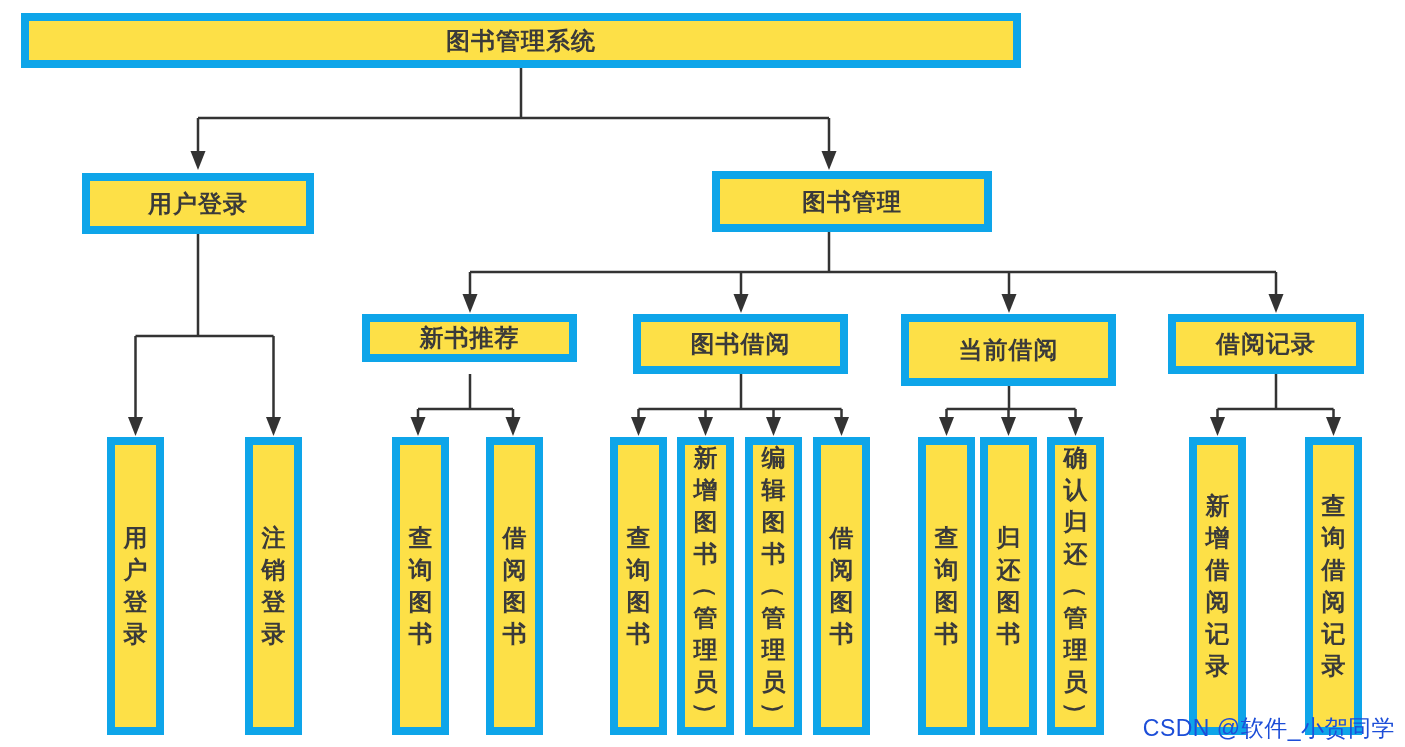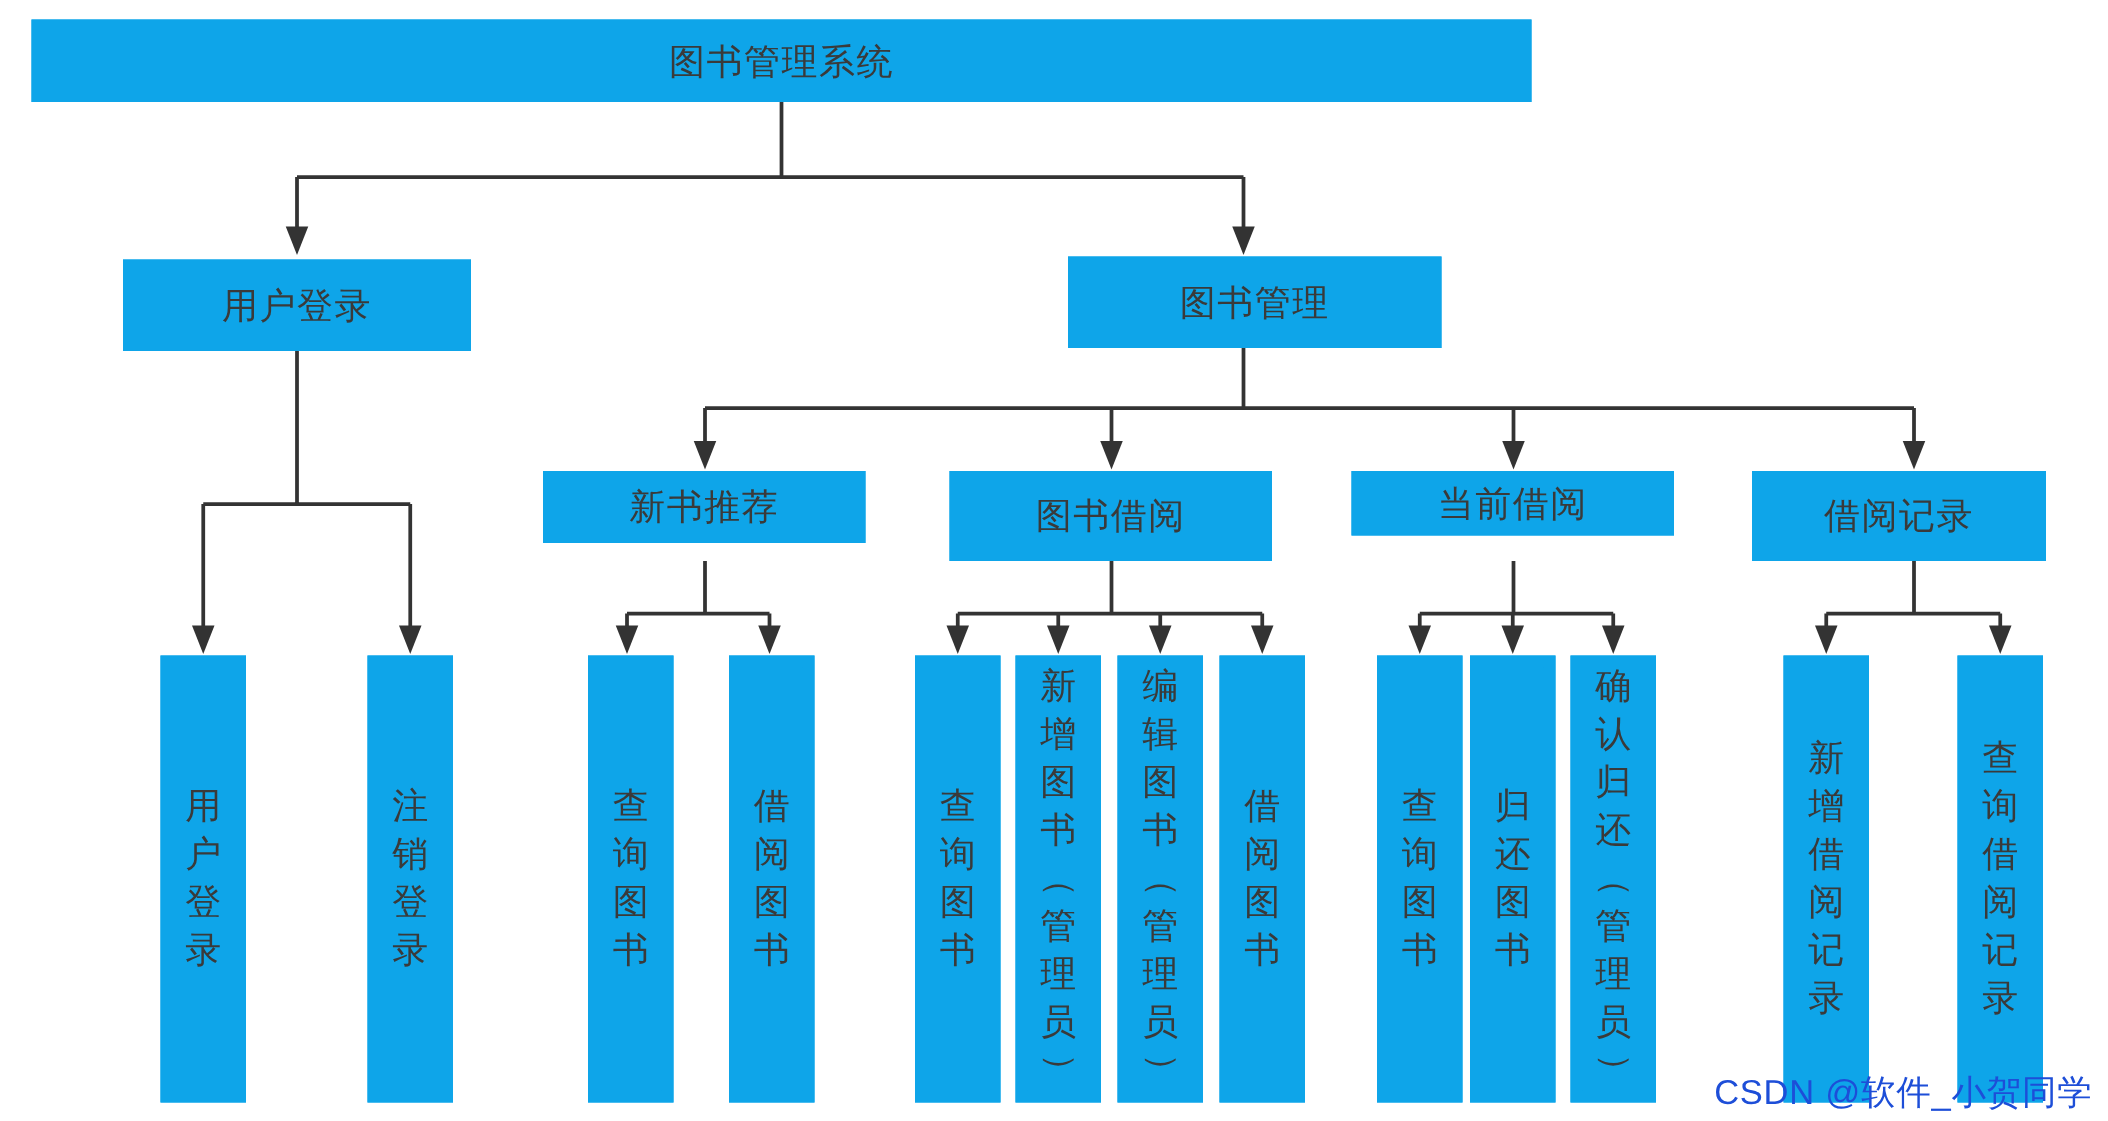--- a/index.html
+++ b/index.html
@@ -20,26 +20,27 @@
     left: 0;
     top: 0;
     width: 1405px;
     height: 747px;
     z-index: 1;
   }
   .box {
     position: absolute;
     box-sizing: border-box;
     border: 8px solid #0ea5e9;
-    background: #0ea5e9;
+    background: #fde047;
     color: #3a3a3a;
     z-index: 2;
     display: flex;
     align-items: center;
     justify-content: center;
+    font-weight: bold;
   }
   .box.h {
     font-size: 24px;
     letter-spacing: 1px;
     white-space: nowrap;
   }
   .box.v {
     top: 437px;
     width: 57px;
     height: 298px;
@@ -102,25 +103,25 @@
       <polygon points="1001,417 1016,417 1008.5,436"></polygon>
       <polygon points="1068,417 1083,417 1075.5,436"></polygon>
       <polygon points="1210,417 1225,417 1217.5,436"></polygon>
       <polygon points="1326,417 1341,417 1333.5,436"></polygon>
     </g>
   </svg>
 
   <div class="box h" style="left:21px; top:13px; width:1000px; height:55px;">图书管理系统</div>
 
   <div class="box h" style="left:82px; top:173px; width:232px; height:61px;">用户登录</div>
-  <div class="box h" style="left:712px; top:171px; width:249px; height:61px;">图书管理</div>
+  <div class="box h" style="left:712px; top:171px; width:280px; height:61px;">图书管理</div>
 
   <div class="box h" style="left:362px; top:314px; width:215px; height:48px;">新书推荐</div>
   <div class="box h" style="left:633px; top:314px; width:215px; height:60px;">图书借阅</div>
-  <div class="box h" style="left:901px; top:314px; width:215px; height:43px;">当前借阅</div>
+  <div class="box h" style="left:901px; top:314px; width:215px; height:72px;">当前借阅</div>
   <div class="box h" style="left:1168px; top:314px; width:196px; height:60px;">借阅记录</div>
 
   <div class="box v" style="left:107px;">
       <span>用</span>
       <span>户</span>
       <span>登</span>
       <span>录</span>
     </div>
   <div class="box v" style="left:245px;">
       <span>注</span>

